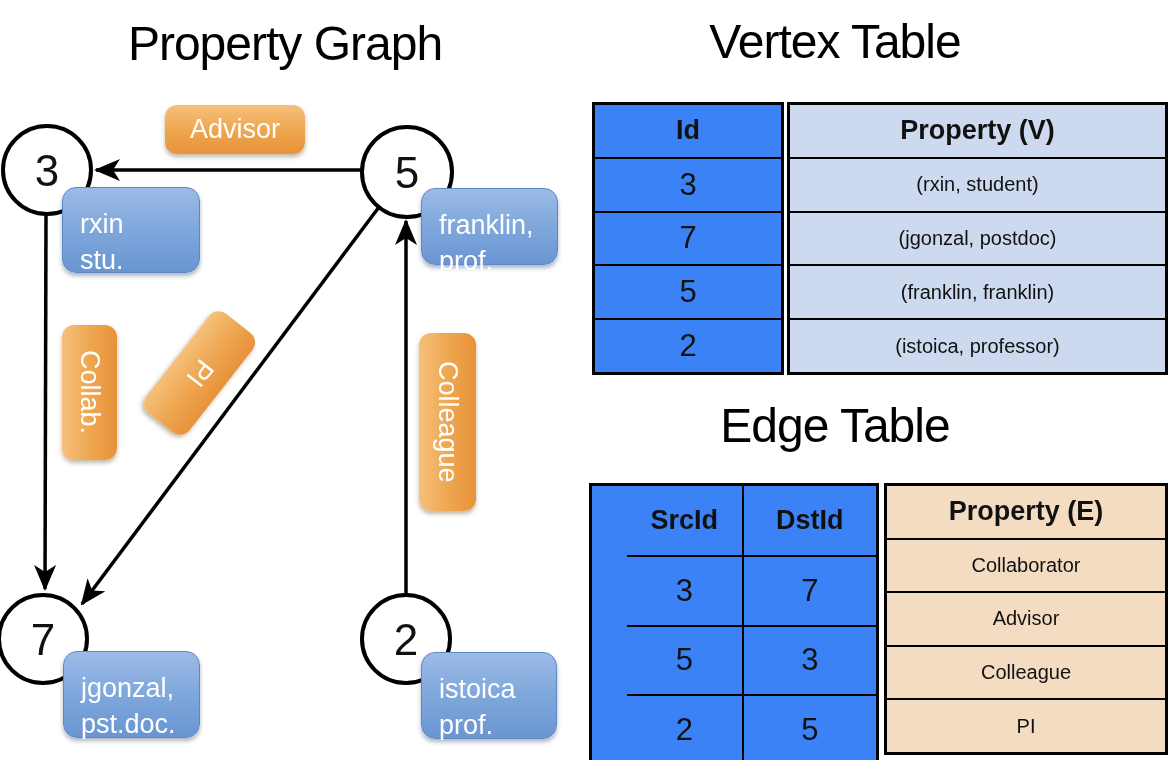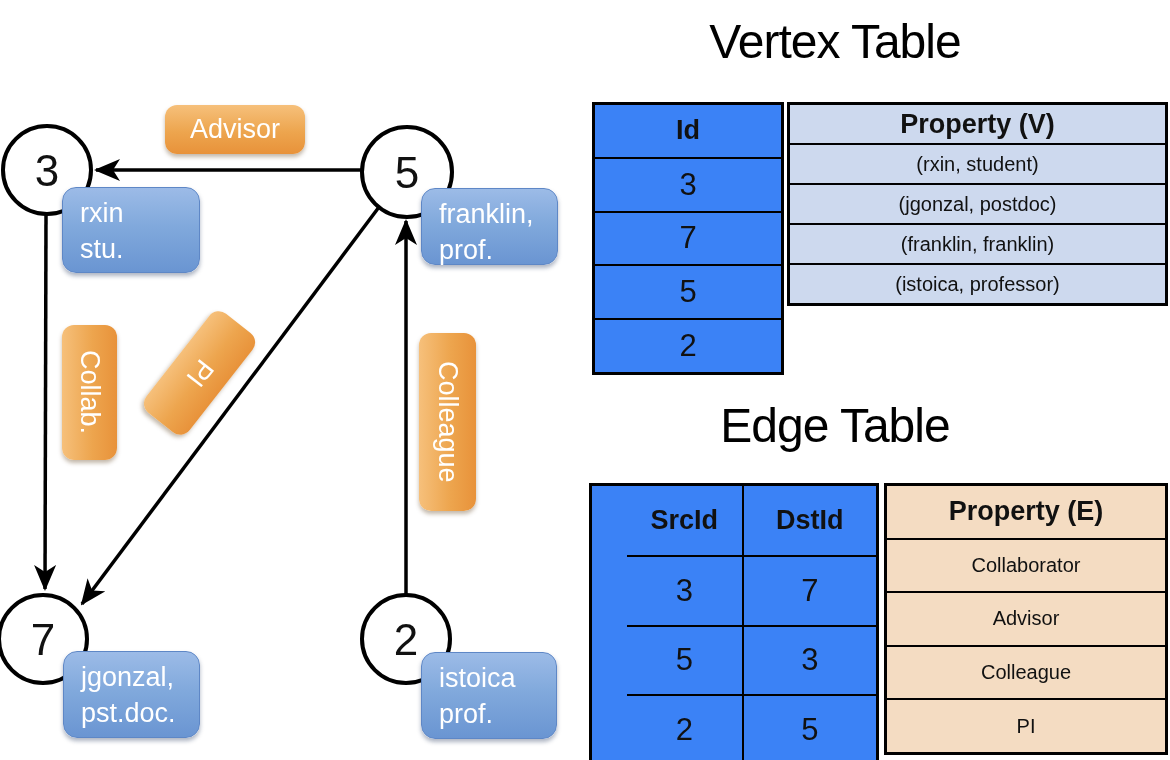--- a/index.html
+++ b/index.html
@@ -24,21 +24,21 @@
     box-shadow:0 3px 4px rgba(80,50,10,0.35); text-align:center;
   }
   .edge-label.vert {
     writing-mode:vertical-rl;
     background:linear-gradient(90deg,#f6c07b 0%,#eda54e 55%,#e8923a 100%);
   }
   #edge-label-pi { transform:rotate(38deg); }
   
   .node-label {
     position:absolute; z-index:4; border-radius:14px; color:#fff;
-    font-size:27px; line-height:36px; padding:7px 0 0 17px; box-sizing:border-box;
+    font-size:27px; line-height:36px; padding:18px 0 0 17px; box-sizing:border-box;
     background:linear-gradient(180deg,#9cbbe7 0%,#81a9dc 45%,#6a95d2 100%);
     border:1px solid #5e87c6; box-shadow:0 3px 4px rgba(20,40,80,0.35);
   }
   
   .col-box {
     position:absolute; border:3px solid #000; box-sizing:border-box;
     display:flex; flex-direction:column; background:#3b82f6; z-index:2;
   }
   .col-box .cell {
     flex:1; display:flex; align-items:center; justify-content:center;
@@ -51,20 +51,21 @@
   .tan-bg { background:#f4dcc2; }
   #edge-ids { display:grid; grid-template-columns:46% 54%; grid-auto-rows:1fr; }
   #edge-ids .cell { display:flex; align-items:center; justify-content:center; }
   #edge-ids .cell.bl { border-left:2px solid #000; }
 </style>
 </head>
 <body>
 
 <div id="canvas">
 
+  <div class="title" style="left:85px; top:16px; width:400px;">Property Graph</div>
 
   <svg id="graph-svg" width="570" height="760" viewBox="0 0 570 760">
     <defs>
       <marker id="arrow" viewBox="0 0 26 22" refX="24" refY="11" markerWidth="26" markerHeight="22" orient="auto" markerUnits="userSpaceOnUse">
         <path d="M0,0 L26,11 L0,22 L7,11 Z" fill="#000"></path>
       </marker>
     </defs>
 
     <line class="edge-line" x1="362" y1="170" x2="96" y2="170" marker-end="url(#arrow)"></line>
     <line class="edge-line" x1="46" y1="214" x2="45" y2="589" marker-end="url(#arrow)"></line>
@@ -107,21 +108,21 @@
   <div class="title" style="left:600px; top:14px; width:470px;">Vertex Table</div>
 
   <div class="col-box" style="left:592px; top:102px; width:192px; height:273px;">
     <div class="cell hdr">Id</div>
     <div class="cell num bt">3</div>
     <div class="cell num bt">7</div>
     <div class="cell num bt">5</div>
     <div class="cell num bt">2</div>
   </div>
 
-  <div class="col-box blue-bg" style="left:787px; top:102px; width:381px; height:204px;">
+  <div class="col-box blue-bg" style="left:787px; top:102px; width:381px; height:273px;">
     <div class="cell hdr">Property (V)</div>
     <div class="cell bt">(rxin, student)</div>
     <div class="cell bt">(jgonzal, postdoc)</div>
     <div class="cell bt">(franklin, franklin)</div>
     <div class="cell bt">(istoica, professor)</div>
   </div>
 
   <div class="title" style="left:600px; top:398px; width:470px;">Edge Table</div>
 
   <div class="col-box" id="edge-ids" style="left:589px; top:483px; width:290px; height:353px;padding-left:35px;">

